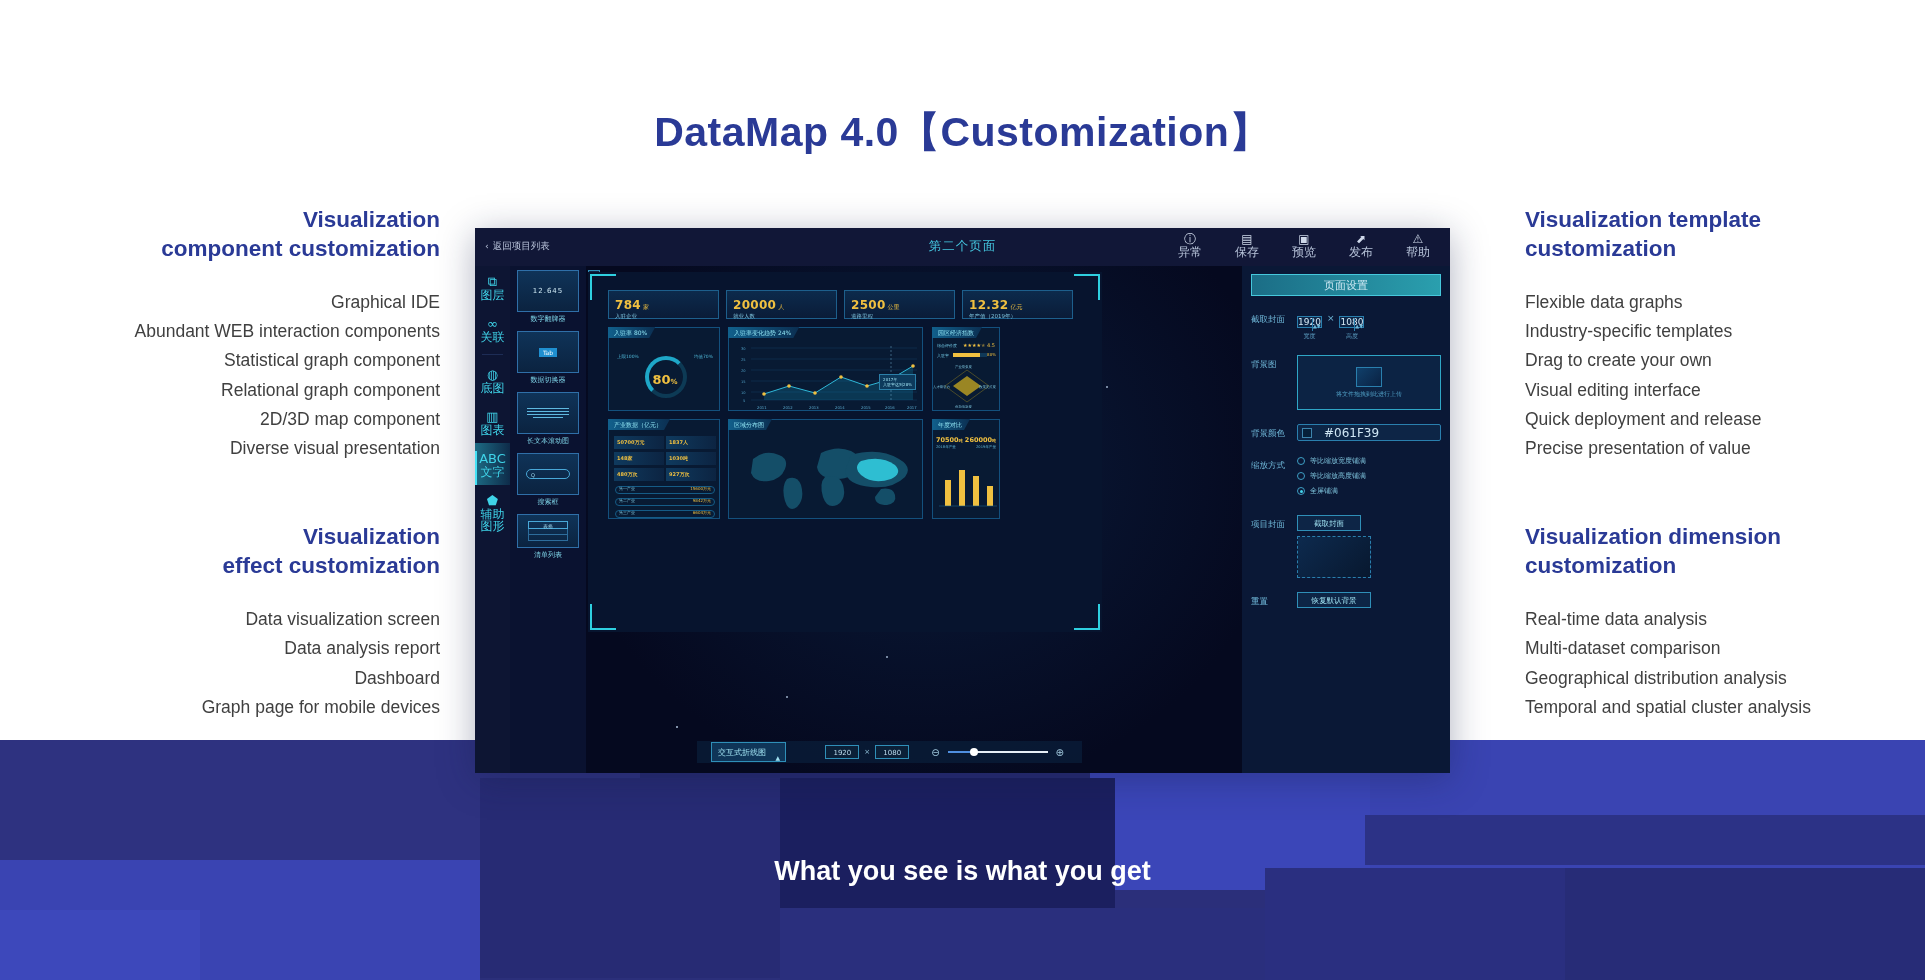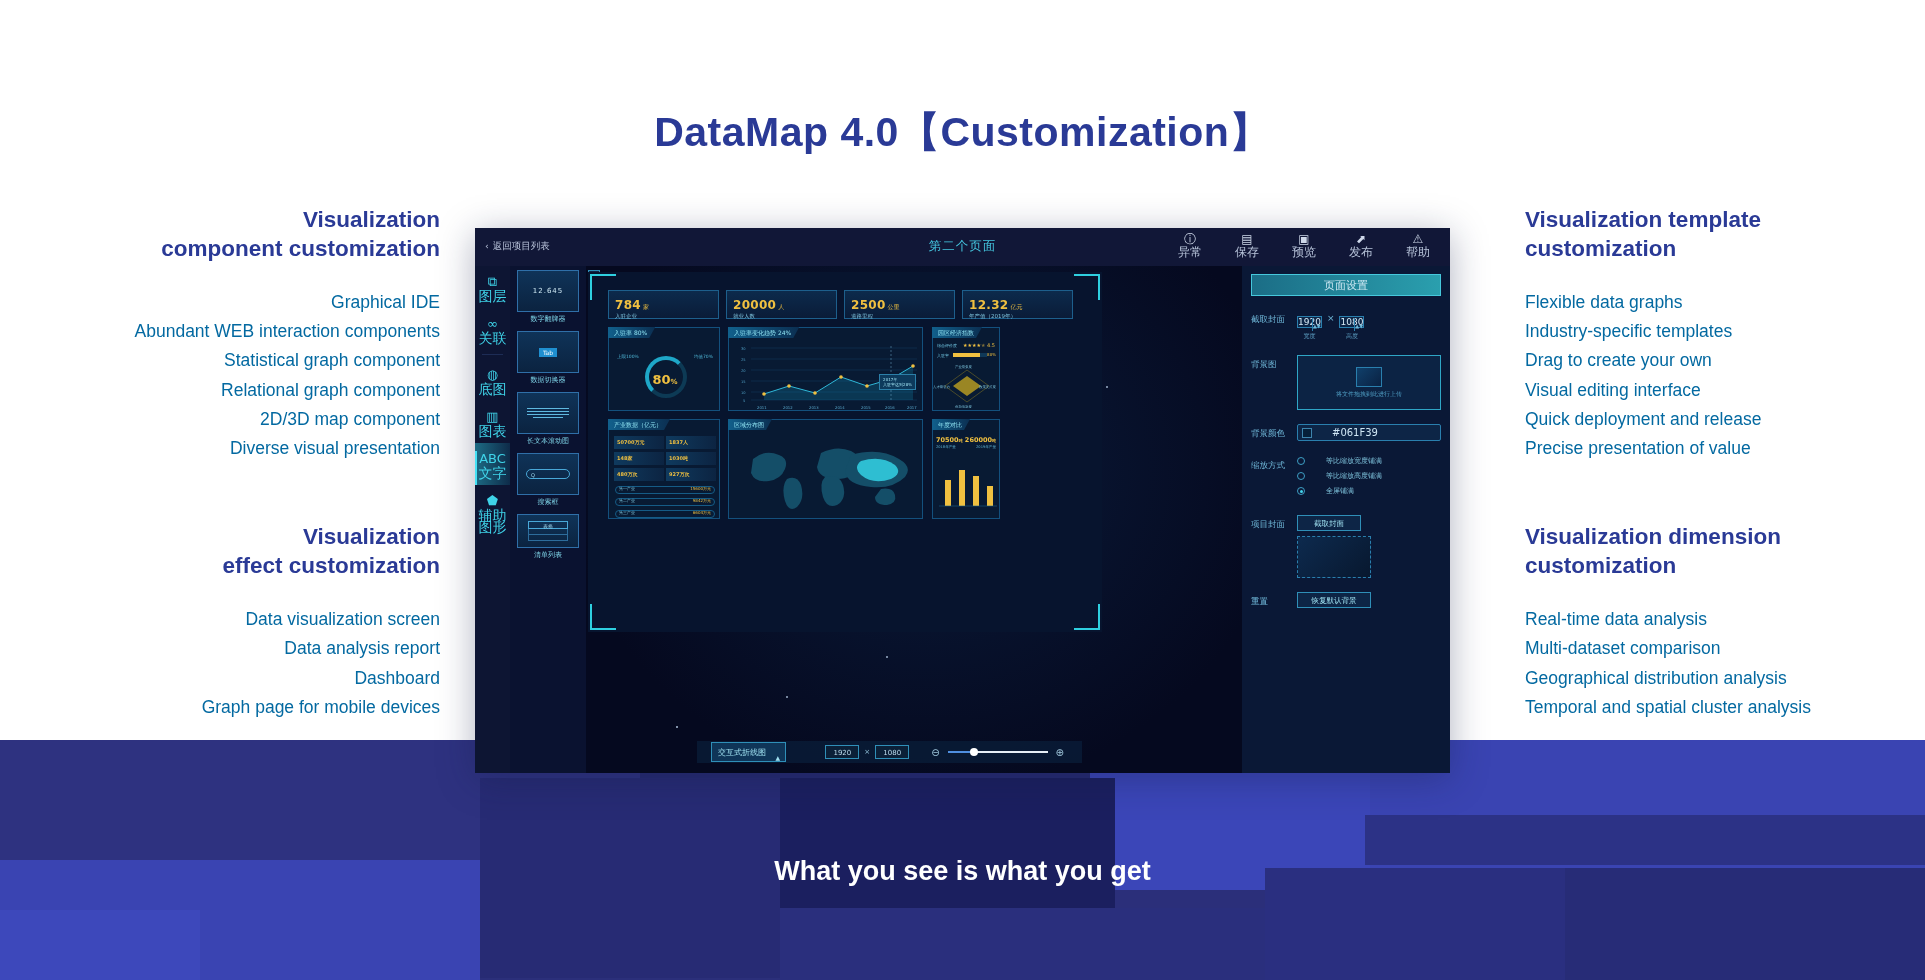--- a/index.html
+++ b/index.html
@@ -29,21 +29,21 @@
   .col { position: absolute; top: 205px; width: 420px; }
   #col-left  { left: 20px;  text-align: right; }
   #col-right { left: 1525px; text-align: left; }
 
   .blk-head {
     color: #2a3a96; font-weight: bold; font-size: 22.5px; line-height: 29px;
     margin-bottom: 25px; white-space: pre-line;
   }
   .blk-list { list-style: none; }
   .blk-list li {
-    color: #0369a1; font-size: 17.5px; line-height: 29.2px;
+    color: #404040; font-size: 17.5px; line-height: 29.2px;
   }
   .grp-2 { margin-top: 59px; }
 
   
   #app-window {
     position: absolute; left: 475px; top: 228px;
     width: 975px; height: 545px;
     background: #0b1230;
     box-shadow: 0 6px 34px rgba(20,28,70,.34);
     overflow: hidden;
@@ -76,21 +76,21 @@
     background: #0d1533;
   }
   .rail-item {
     width: 100%; padding: 8px 0 6px; text-align: center; color: #3fd3e8;
   }
   .rail-item.active { background: linear-gradient(90deg,#1d6b84,#0e2b49); }
   .rail-item.active::before {
     content:""; position:absolute; left:0; width:2px; height:34px; background:#45e2f5;
   }
   .rail-ico { display:block; font-size: 13px; line-height: 16px; }
-  .rail-lab { display:block; font-size: 14px; line-height: 12px; }
+  .rail-lab { display:block; font-size: 12px; line-height: 12px; font-family: Liberation Mono, monospace; }
   .rail-sep { height:1px; background:#1d2c55; margin: 4px 7px; }
 
   
   #comp-panel {
     position: absolute; left: 35px; top: 38px; width: 76px; bottom: 0;
     background: #0a1230; padding-top: 4px;
   }
   .comp {
     width: 62px; margin: 0 auto 5px; text-align: center;
   }
@@ -193,23 +193,23 @@
   }
   #bgimg-thumb { width:26px; height:20px;
      background: linear-gradient(135deg,#10406b,#0a2142); border:1px solid #2a7fae; }
   #bgimg-tip { font-size:6px; color:#4f9ec4; margin-top:3px; }
 
   #colorbox {
     height:17px; border:1px solid #2a7fae; border-radius:2px; background:#0d2546;
     display:flex; align-items:center; padding:0 4px;
   }
   #color-swatch { width:10px; height:10px; background:#061f39; border:1px solid #3d84ad; }
-  #color-val { font-size:10px; color:#cfe6f4; margin-left:20px; }
-
-  .radio-row { display:flex; align-items:center; margin-bottom:5px;gap:16px; }
+  #color-val { font-size:12px; color:#cfe6f4; margin-left:12px; }
+
+  .radio-row { display:flex; align-items:center; margin-bottom:5px; }
   .radio { width:8px; height:8px; border:1px solid #3d9ec4; border-radius:50%;
      margin-right:5px; position:relative; }
   .radio.on::after { content:""; position:absolute; left:1.5px; top:1.5px;
      width:3px; height:3px; background:#45d5ec; border-radius:50%; }
   .radio-lab { font-size:7px; color:#7fc4dd; }
 
   .btnline {
     width:64px; height:16px; border:1px solid #2f8fb8; background:#0d2546;
     font-size:7.5px; color:#9fe0f0; text-align:center; line-height:16px;
   }

